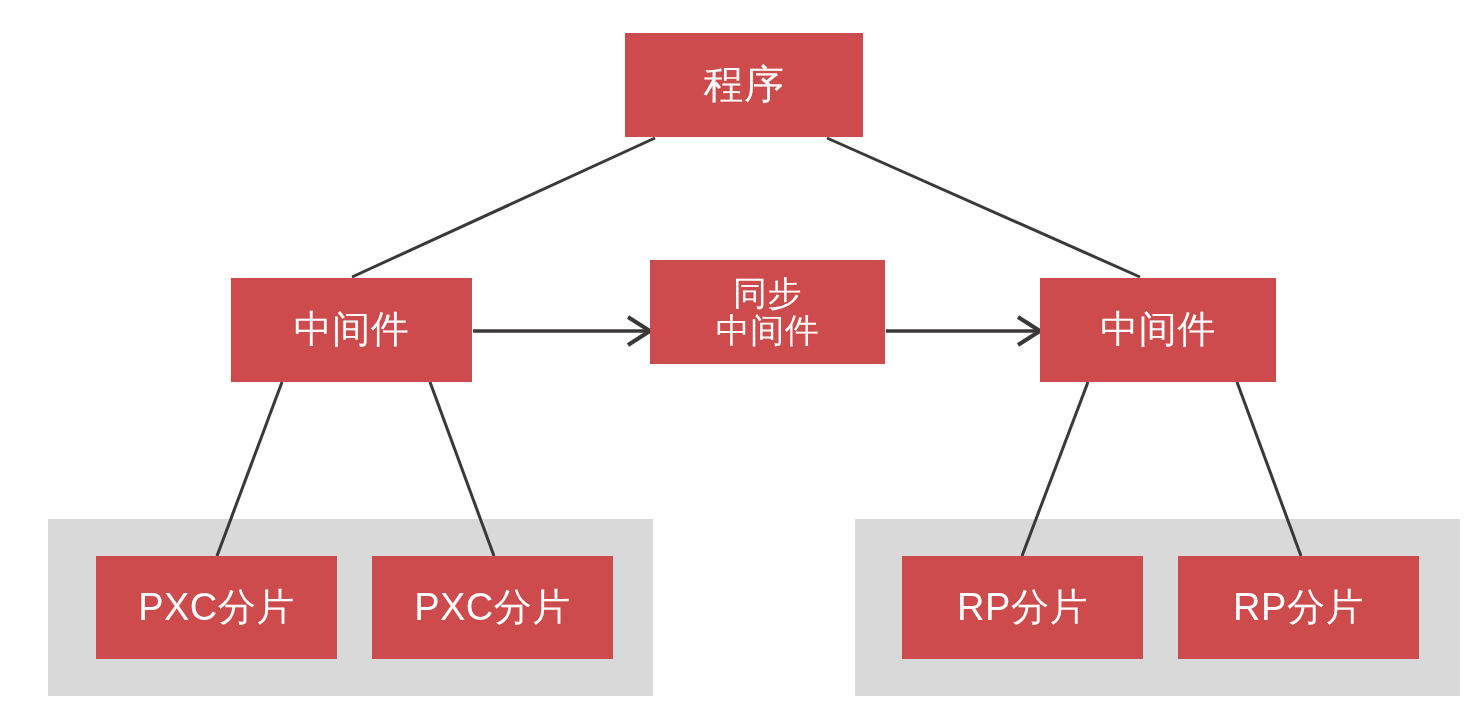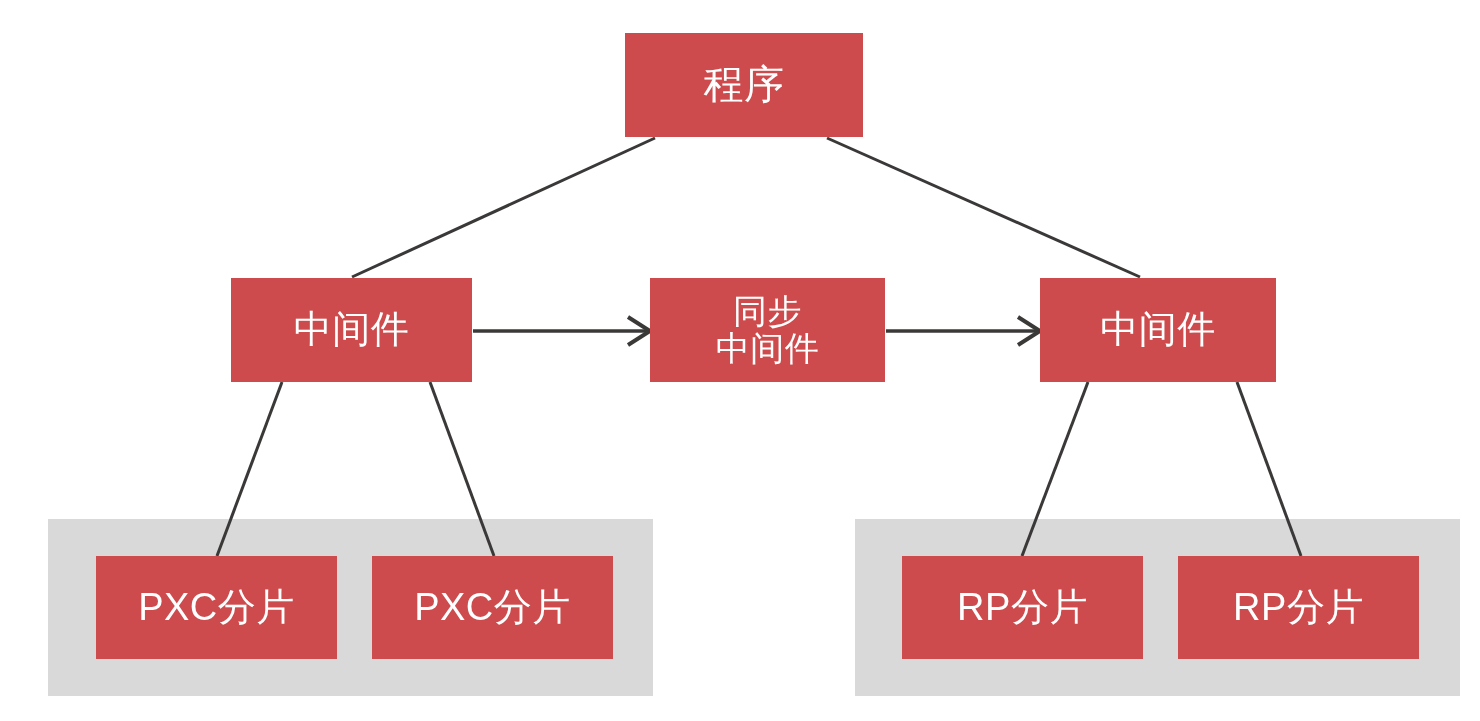--- a/index.html
+++ b/index.html
@@ -49,21 +49,21 @@
   }
   .n-program {
     left: 625px; top: 33px; width: 238px; height: 104px;
     font-size: 40px;
   }
   .n-mid-left {
     left: 231px; top: 278px; width: 241px; height: 104px;
     font-size: 38px;
   }
   .n-sync {
-    left: 650px; top: 278px; width: 235px; height: 104px;
+    left: 650px; top: 260px; width: 235px; height: 104px;
     font-size: 34px;
     text-align: center;
   }
   .n-mid-right {
     left: 1040px; top: 278px; width: 236px; height: 104px;
     font-size: 38px;
   }
   .n-shard-1 {
     left: 96px; top: 556px; width: 241px; height: 103px;
     font-size: 38px;

